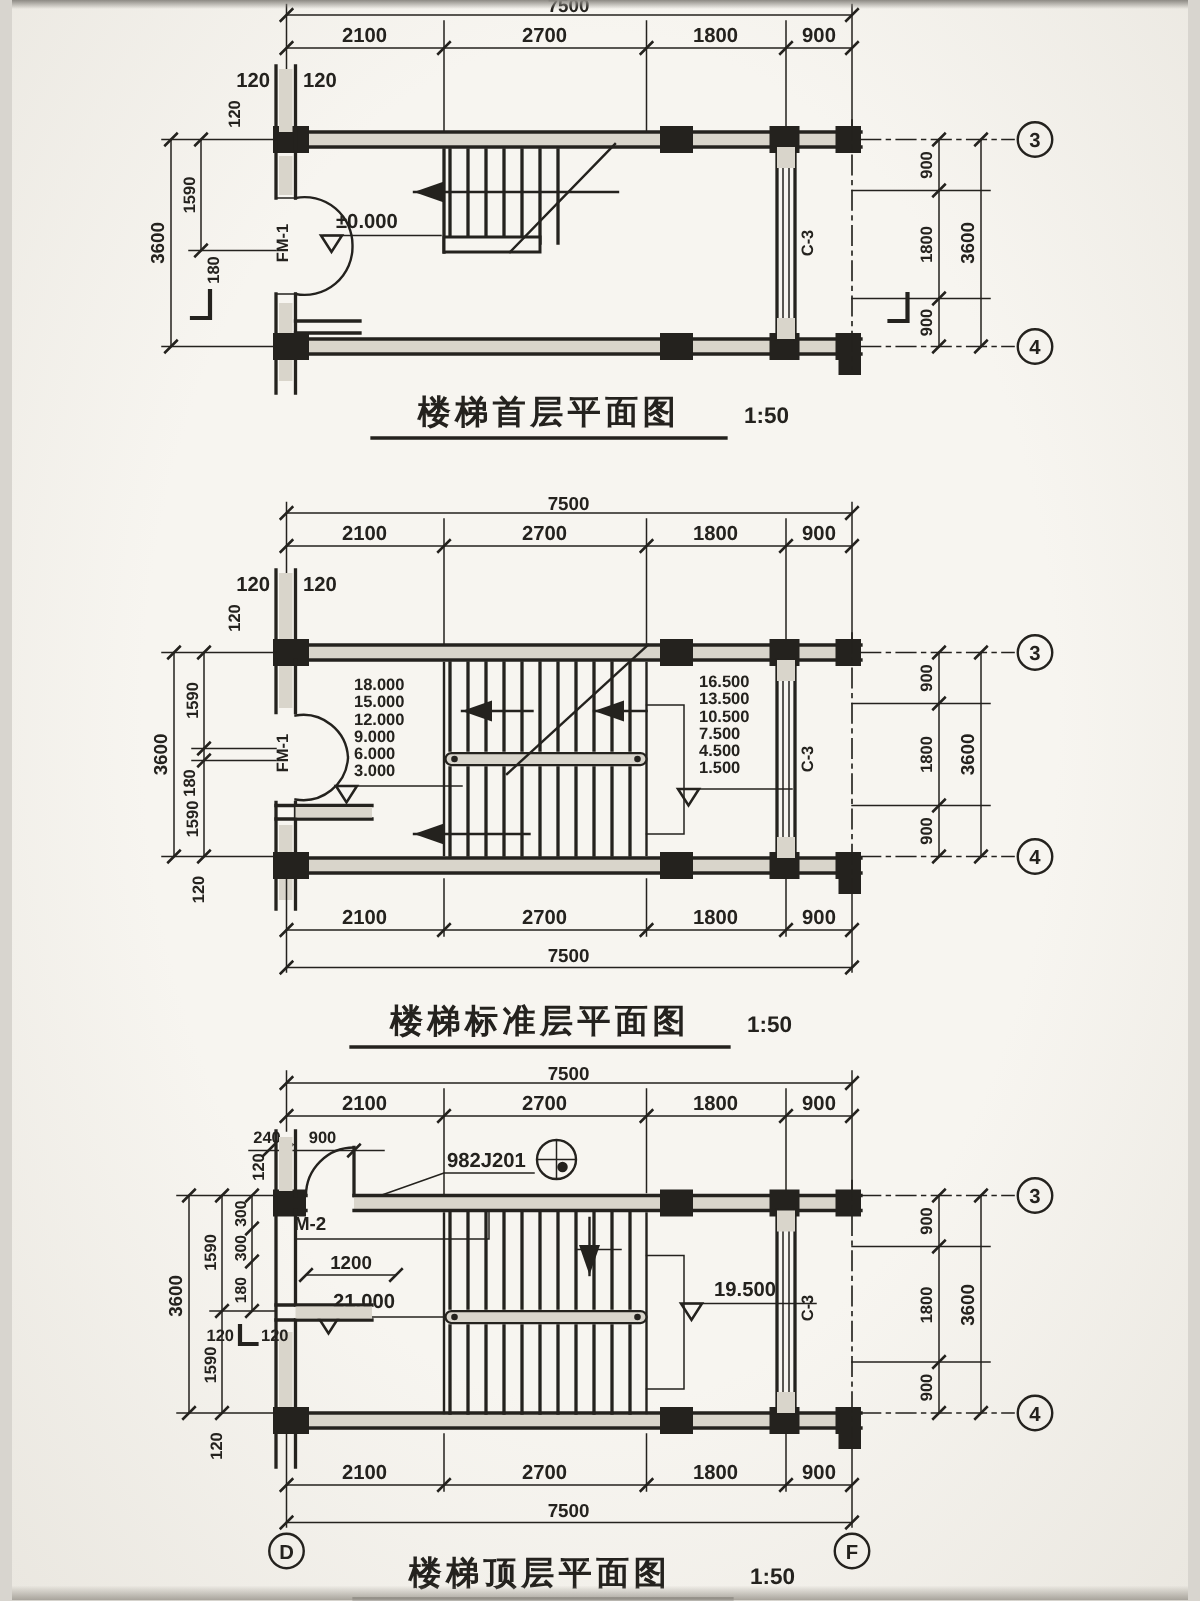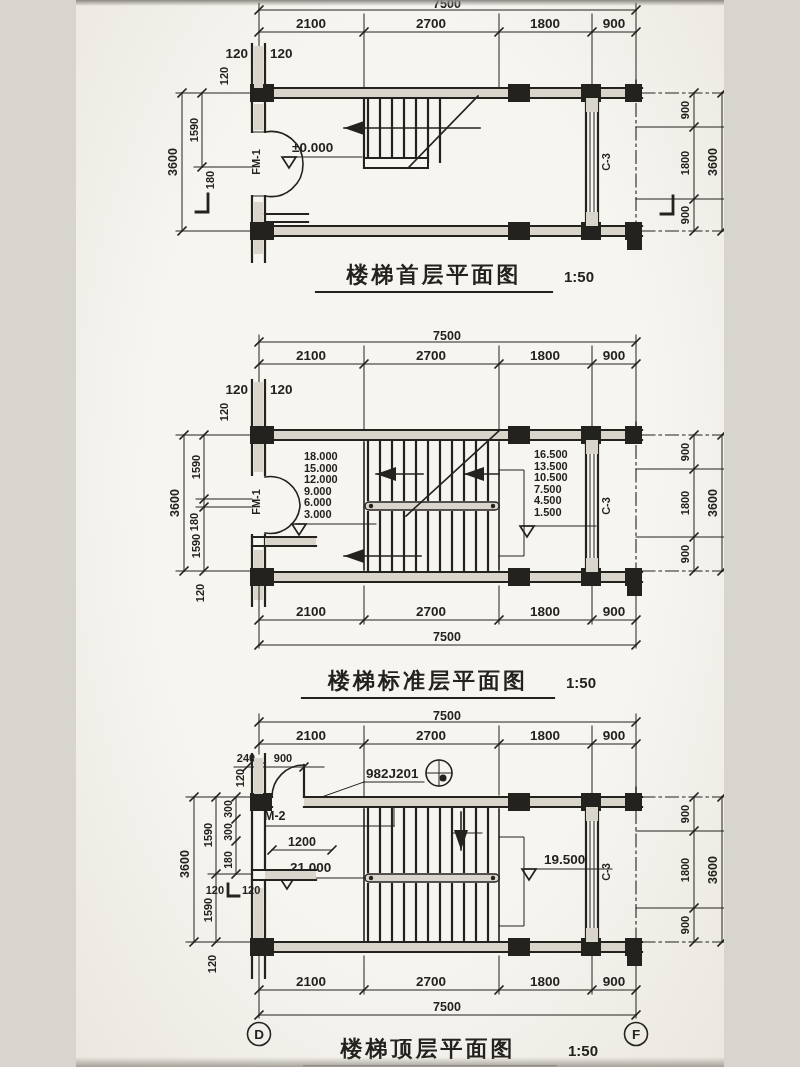--- a/index.html
+++ b/index.html
@@ -1,16 +1,16 @@
 <!DOCTYPE html>
 <html><head>
 <meta charset="utf-8">
 <style>
   html,body{margin:0;padding:0;background:#d8d5cf;}
-  .sheet{position:relative;width:648px;height:1067px;margin:0 auto;overflow:hidden;
+  .sheet{position:relative;width:784px;height:1067px;margin:0 auto;overflow:hidden;
     background:radial-gradient(ellipse at 50% 45%, #f7f5f0 55%, #eae7e0 100%);}
   .edge-top{position:absolute;top:0;left:0;width:800px;height:6px;
     background:linear-gradient(#8d8a84,rgba(141,138,132,0));}
   .edge-bottom{position:absolute;bottom:0;left:0;width:800px;height:10px;
     background:linear-gradient(rgba(154,150,142,0),#a6a29a);}
   svg{display:block;}
   .gap{height:30px;}
   svg .ln{stroke:#24221e;stroke-width:1.3;fill:none;stroke-linecap:square;}
   svg .w2{stroke-width:2.2;}
   svg .w15{stroke-width:1.6;}

